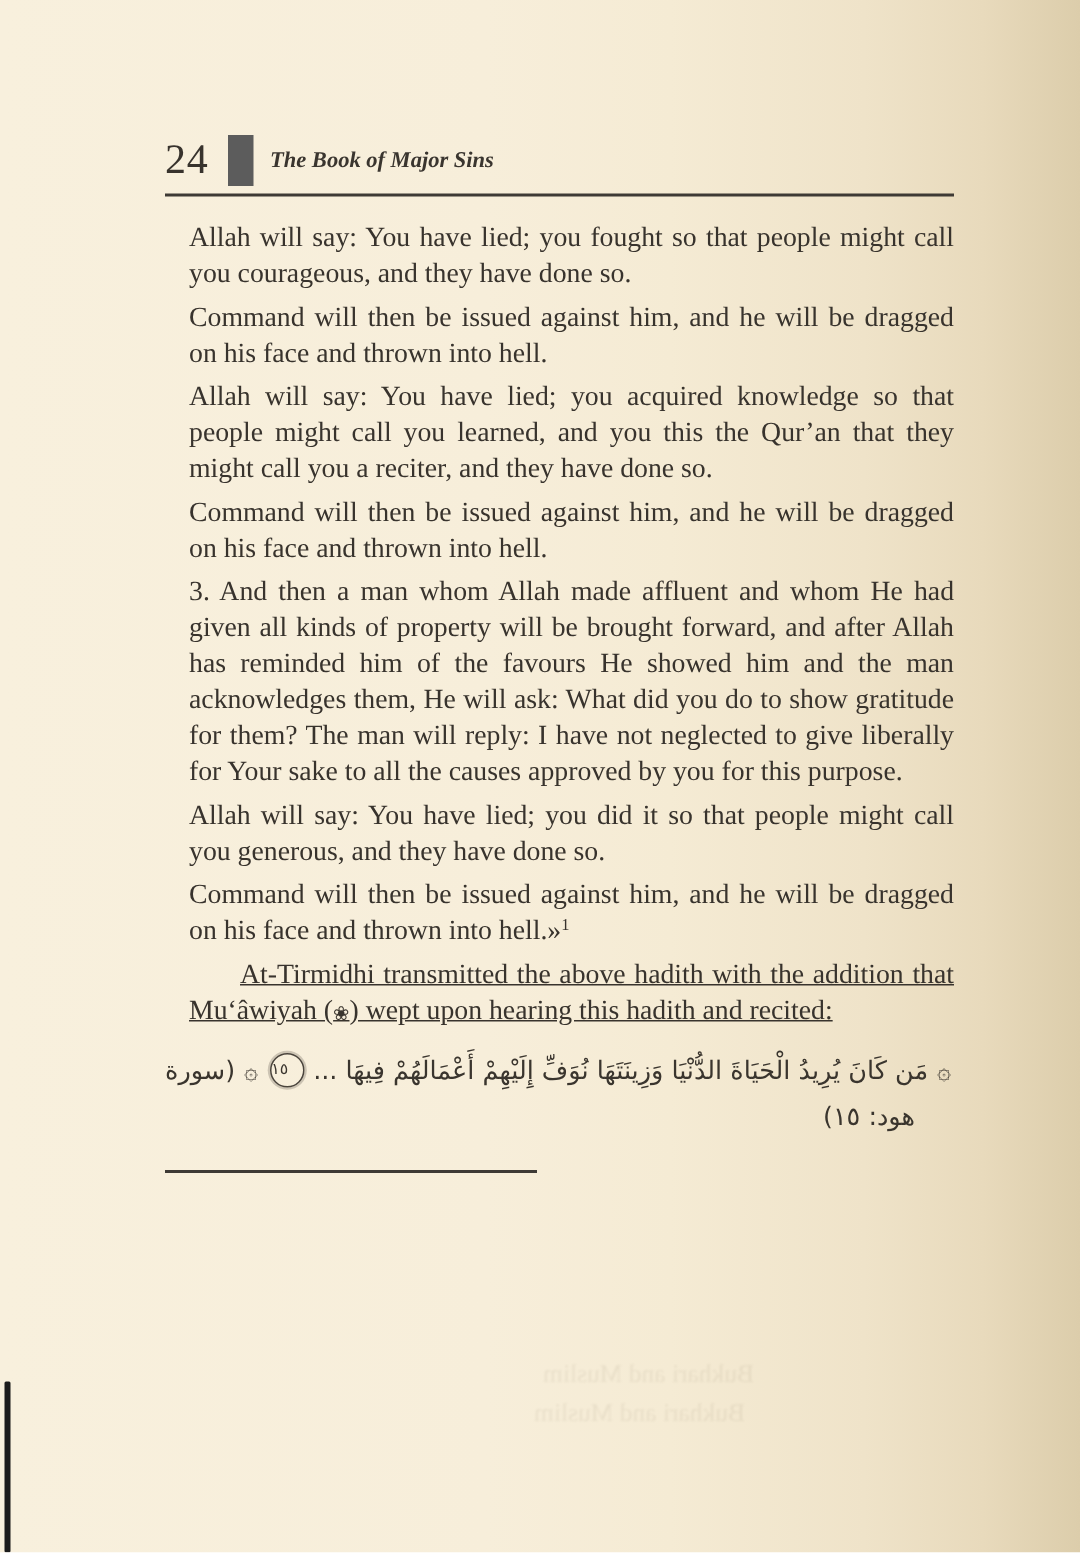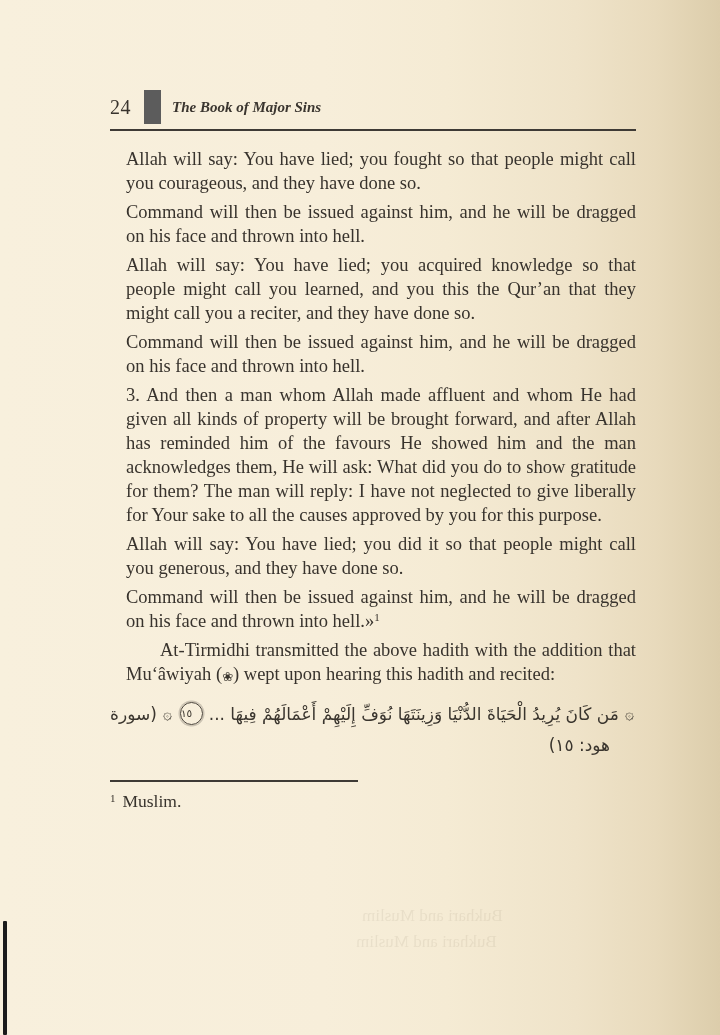--- a/index.html
+++ b/index.html
@@ -27,34 +27,34 @@
 
   .content {
     position:absolute; left:110px; top:88px; width:526px;
     color:#38332d;
   }
 
   .page-header {
     display:flex; align-items:center; height:38px;
     font-family:"Liberation Serif", serif;
   }
-  .page-num { font-size:20px; letter-spacing:0.5px; }
+  .page-num { font-size:28px; letter-spacing:0.5px; }
   .header-bar {
     display:inline-block; width:17px; height:34px; background:#5c5c5c;
     margin-left:13px; margin-right:11px;
   }
   .running-title { font-size:15px; font-style:italic; font-weight:bold; color:#3a352f; }
   .header-rule { border-top:2.5px solid #3e3a35; margin-top:3px; margin-bottom:16px; }
 
   p {
     margin:0 0 5px 16px; text-align:justify;
     font-family:"Liberation Serif", serif;
     font-size:18.5px; line-height:24px; color:#38332d;
   }
-  .indent { text-indent:34px; }
+  .indent { text-indent:34px;text-decoration:underline; }
   sup.fn-ref { font-size:11px; line-height:0; vertical-align:6px; }
 
   .seal {
     font-family:"DejaVu Sans", sans-serif; font-size:13px;
     color:#3a352e; vertical-align:-1px;
   }
 
   .arabic {
     direction:rtl; margin-top:6px;
     font-family:"DejaVu Sans", sans-serif; color:#3a352e;
@@ -121,18 +121,15 @@
         <span class="medallion">
           <span>١٥</span>
         </span>
         <span class="ornate">۞</span>
         <span>(سورة</span>
       </div>
       <div class="ar-line2">هود: ١٥)</div>
     </div>
 
     <div class="fn-rule"></div>
-    <div class="footnote">
-      <sup>1</sup><span>Muslim.</span>
-    </div>
 
   </div>
 </div>
 
 </body></html>

